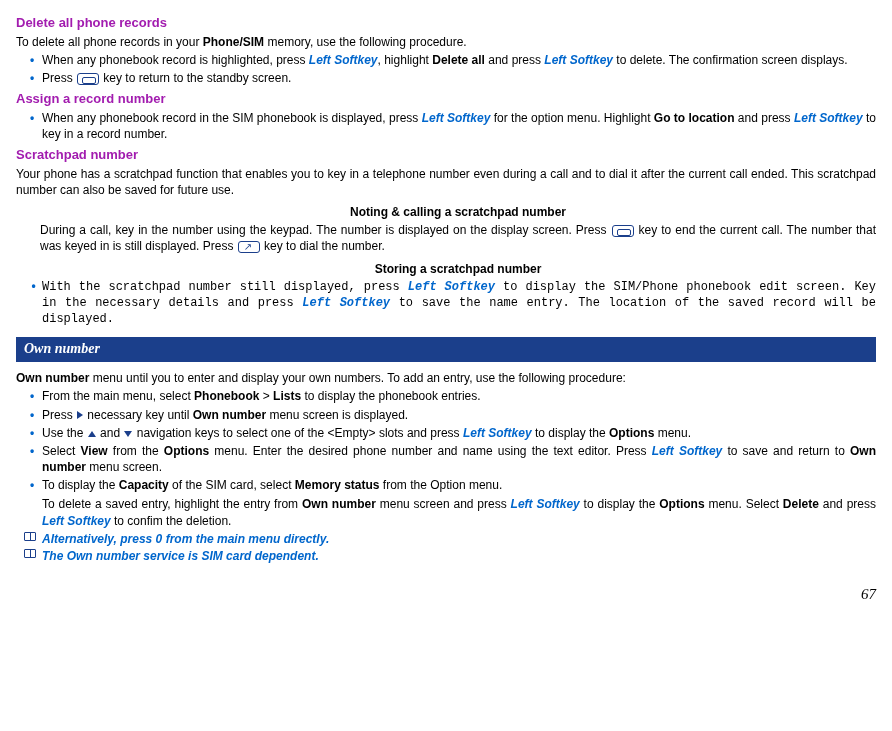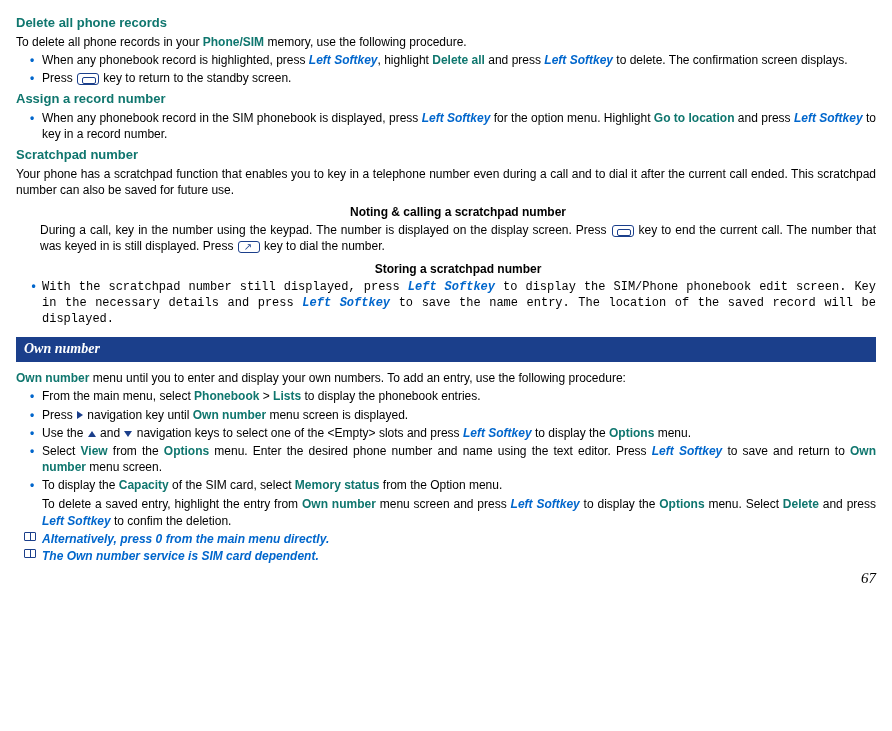--- a/index.html
+++ b/index.html
@@ -6,21 +6,21 @@
   body {
     font-family: Arial, Helvetica, sans-serif;
     font-size: 12px;
     color: #000;
     margin: 0;
     padding: 10px 16px;
     width: 892px;
     line-height: 1.35;
   }
   .h-blue {
-    color: #0f766e;
+    color: #a21caf;
     font-weight: bold;
     font-size: 13px;
     margin-top: 4px;
     margin-bottom: 2px;
   }
   .h-black {
     font-weight: bold;
     font-size: 12px;
     margin-top: 6px;
     margin-bottom: 0;
@@ -36,21 +36,21 @@
   }
   .bullets > li::before {
     content: "•";
     position: absolute;
     left: 14px;
     color: #0066cc;
     font-weight: bold;
   }
   .indent-block { padding-left: 24px; margin-top: 6px; }
   .blue-bold { color: #0066cc; font-weight: bold; font-style: italic; }
-  .gray-bold { color: #0f766e; font-weight: bold; }
+  .gray-bold { color: #000000; font-weight: bold; }
   .section-bar {
     background: #1b3f8b;
     color: #fff;
     font-style: italic;
     font-family: Georgia, 'Times New Roman', serif;
     font-weight: bold;
     padding: 3px 8px;
     margin: 10px 0 8px 0;
     font-size: 14px;
   }
@@ -128,21 +128,21 @@
     width: 1px;
     background: #1b3f8b;
   }
   .note-text { color: #0066cc; font-weight: bold; font-style: italic; }
   .digit { color: #0066cc; font-weight: bold; font-style: italic; }
   .pagenum {
     text-align: right;
     font-style: italic;
     font-family: Georgia, serif;
     font-size: 15px;
-    margin-top: 4px;
+    margin-top: 20px;
   }
   .sub-indent { padding-left: 26px; text-align: justify; margin-top: 3px; }
 </style>
 </head>
 <body>
 
 <div class="h-blue">Delete all phone records</div>
 <p>
   <span>To delete all phone records in your </span><span class="gray-bold">Phone/SIM</span><span> memory, use the following procedure.</span>
 </p>
@@ -184,21 +184,21 @@
 <div class="section-bar">Own number</div>
 
 <p>
   <span class="gray-bold">Own number</span><span> menu until you to enter and display your own numbers. To add an entry, use the following procedure:</span>
 </p>
 <ul class="bullets">
   <li>
     <span>From the main menu, select </span><span class="gray-bold">Phonebook</span><span> &gt; </span><span class="gray-bold">Lists</span><span> to display the phonebook entries.</span>
   </li>
   <li>
-    <span>Press </span><span class="tri-right"></span><span> navigation key until </span><span class="gray-bold">Own number</span><span> menu screen is displayed.</span>
+    <span>Press </span><span class="tri-right"></span><span> necessary key until </span><span class="gray-bold">Own number</span><span> menu screen is displayed.</span>
   </li>
   <li>
     <span>Use the </span><span class="tri-up"></span><span> and </span><span class="tri-down"></span><span> navigation keys to select one of the &lt;Empty&gt; slots and press </span><span class="blue-bold">Left Softkey</span><span> to display the </span><span class="gray-bold">Options</span><span> menu.</span>
   </li>
   <li>
     <span>Select </span><span class="gray-bold">View </span><span> from the </span><span class="gray-bold">Options</span><span> menu. Enter the desired phone number and name using the text editor. Press </span><span class="blue-bold">Left Softkey</span><span> to save and return to </span><span class="gray-bold">Own number</span><span> menu screen.</span>
   </li>
   <li>
     <span>To display the </span><span class="gray-bold">Capacity</span><span> of the SIM card, select </span><span class="gray-bold">Memory status</span><span> from the Option menu.</span>
   </li>

